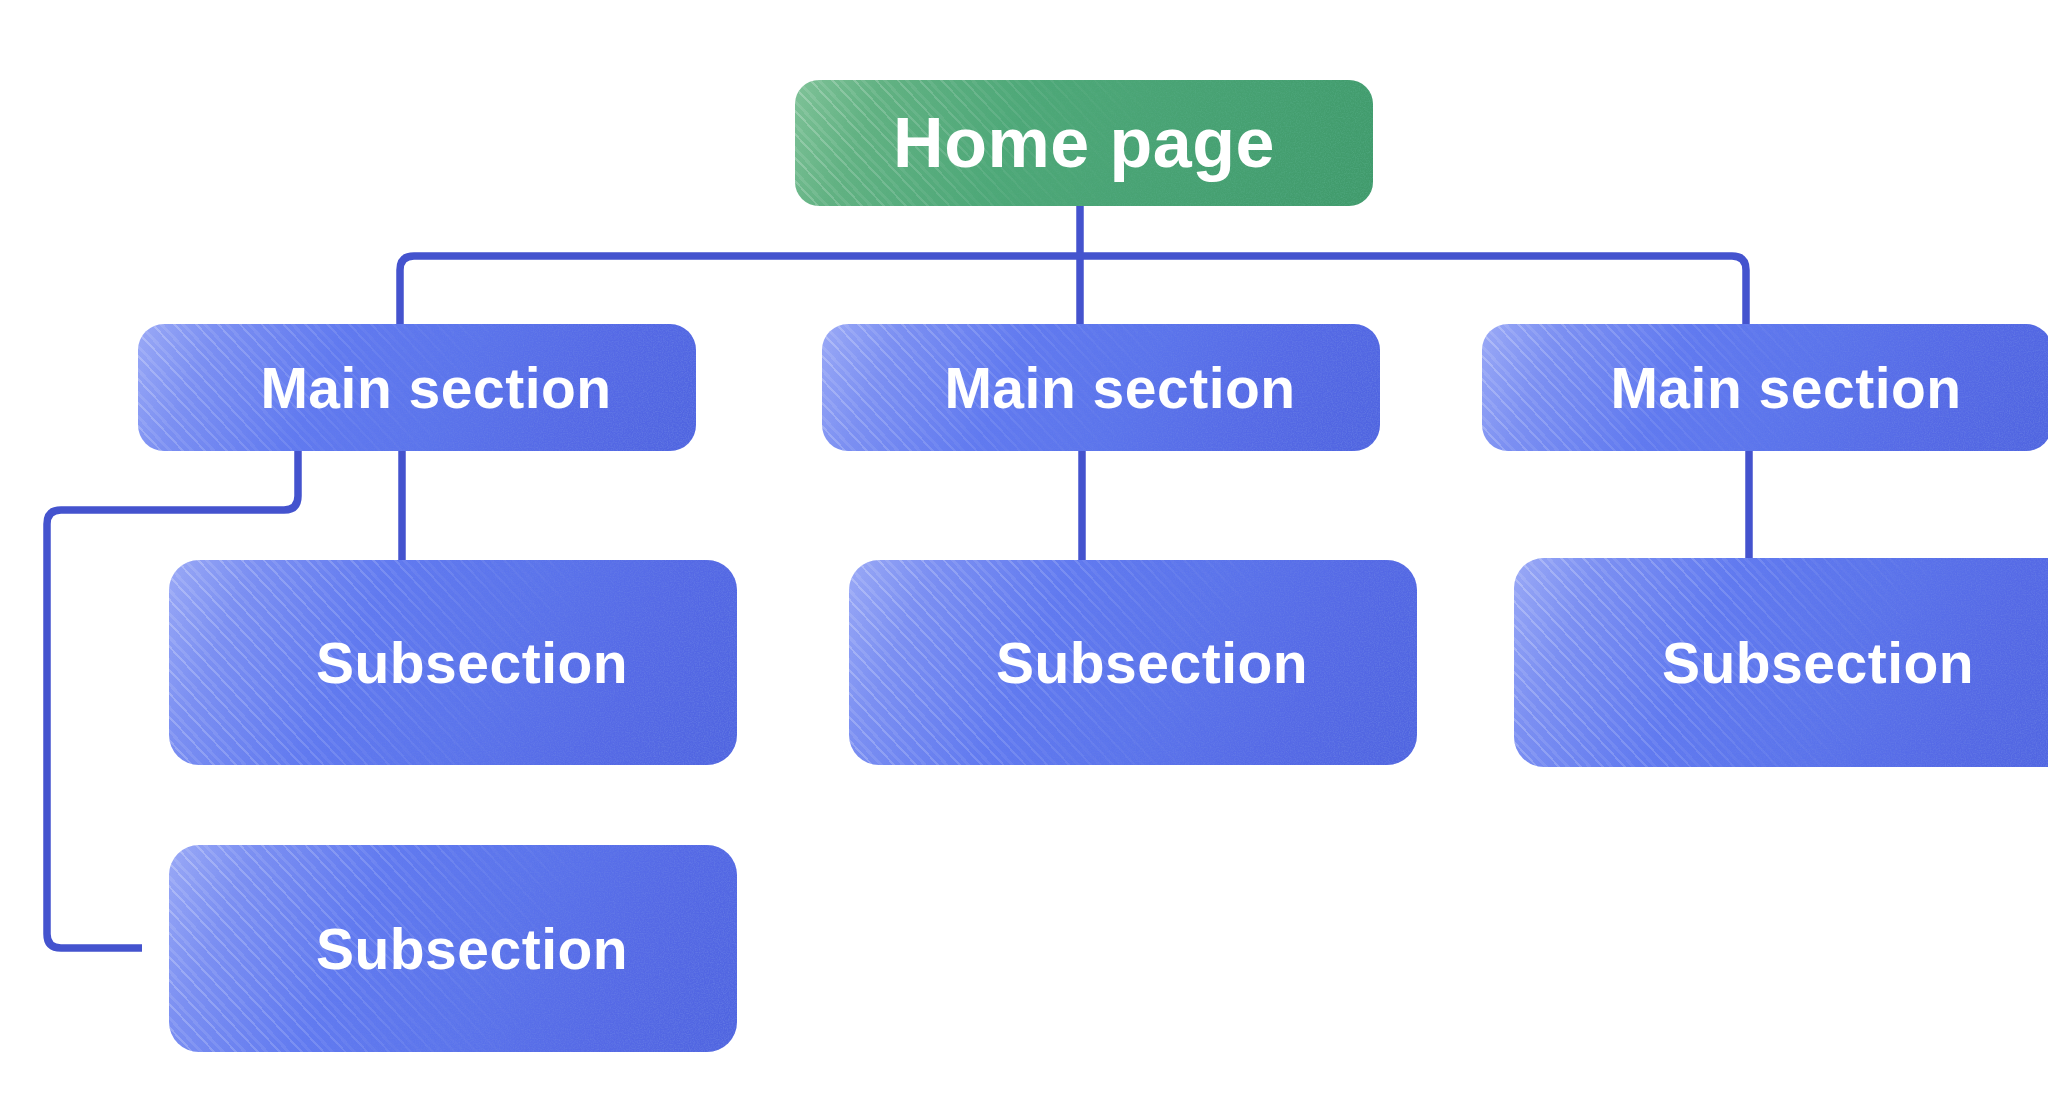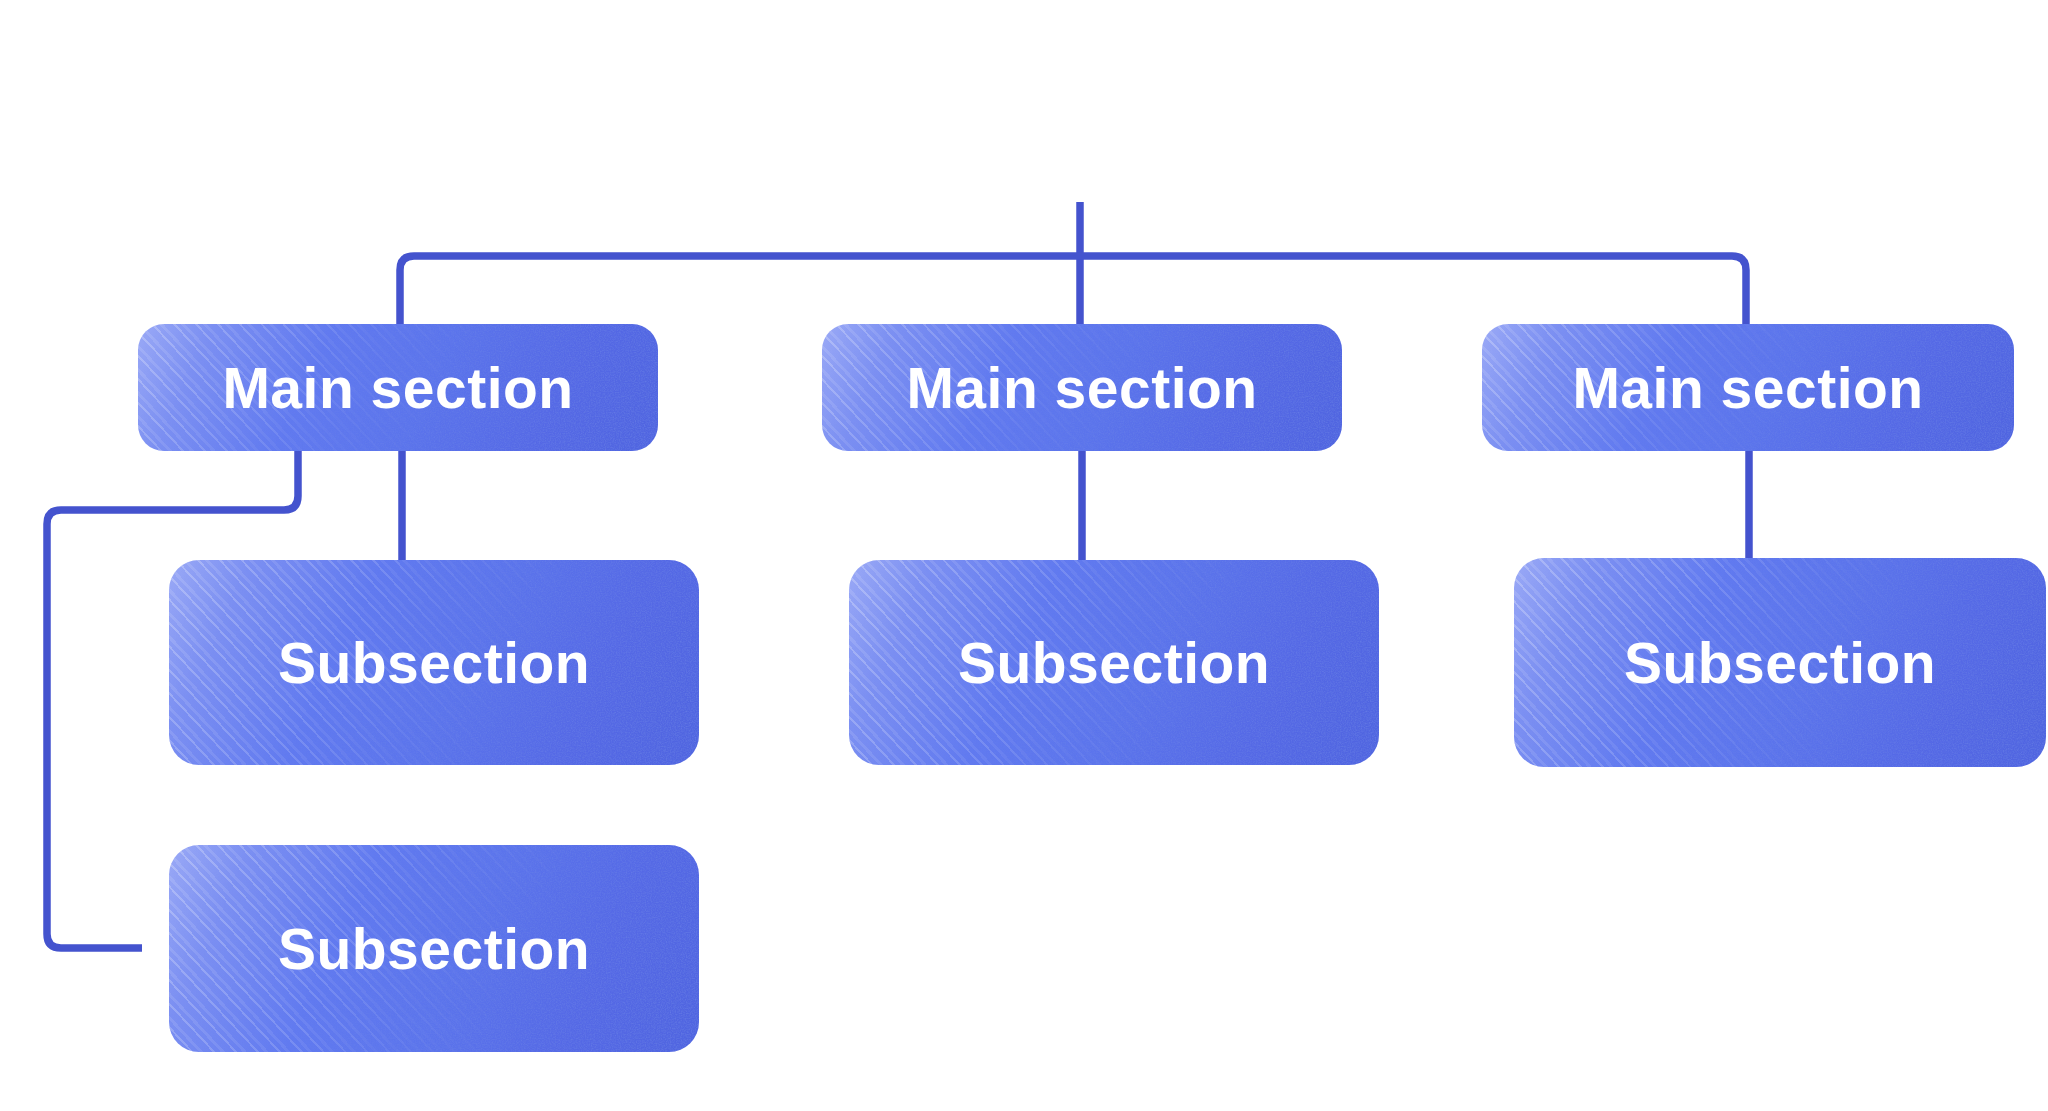--- a/index.html
+++ b/index.html
@@ -70,20 +70,21 @@
     z-index: 2;
     color: #ffffff;
     font-weight: bold;
     white-space: nowrap;
     letter-spacing: 0.5px;
   }
   .blue {
     background: linear-gradient(115deg,
       #9aa9f6 0%, #7c90f2 13%, #617af0 34%,
       #5b74ec 55%, #5569e6 78%, #4f64e0 100%);
+    padding-left: 38px;
   }
   .green {
     background: linear-gradient(115deg,
       #7fc298 0%, #62b283 14%, #4ea878 38%,
       #48a273 65%, #409a6b 100%);
   }
   .green.node::before {
     -webkit-mask-image: linear-gradient(118deg, rgba(0,0,0,0.9) 0%, rgba(0,0,0,0.5) 28%, rgba(0,0,0,0.15) 45%, rgba(0,0,0,0) 60%);
     mask-image: linear-gradient(118deg, rgba(0,0,0,0.9) 0%, rgba(0,0,0,0.5) 28%, rgba(0,0,0,0.15) 45%, rgba(0,0,0,0) 60%);
   }
@@ -134,20 +135,26 @@
       <path d="M402 446 L402 566"></path>
 
       <path d="M1082 446 L1082 566"></path>
 
       <path d="M1749 446 L1749 564"></path>
 
       <path d="M298 446 L298 496 Q298 510 284 510 L61 510 Q47 510 47 524 L47 934 Q47 948 61 948 L142 948"></path>
     </g>
   </svg>
 
+  <div id="home" class="node green">
+    <svg class="grain">
+        <rect width="100%" height="100%" filter="url(#grainGreen)"></rect>
+      </svg>
+    <span class="label">Home page</span>
+  </div>
 
   <div id="main1" class="node main blue">
     <svg class="grain">
         <rect width="100%" height="100%" filter="url(#grainBlue)"></rect>
       </svg>
     <span class="label">Main section</span>
   </div>
   <div id="main2" class="node main blue">
     <svg class="grain">
         <rect width="100%" height="100%" filter="url(#grainBlue)"></rect>

